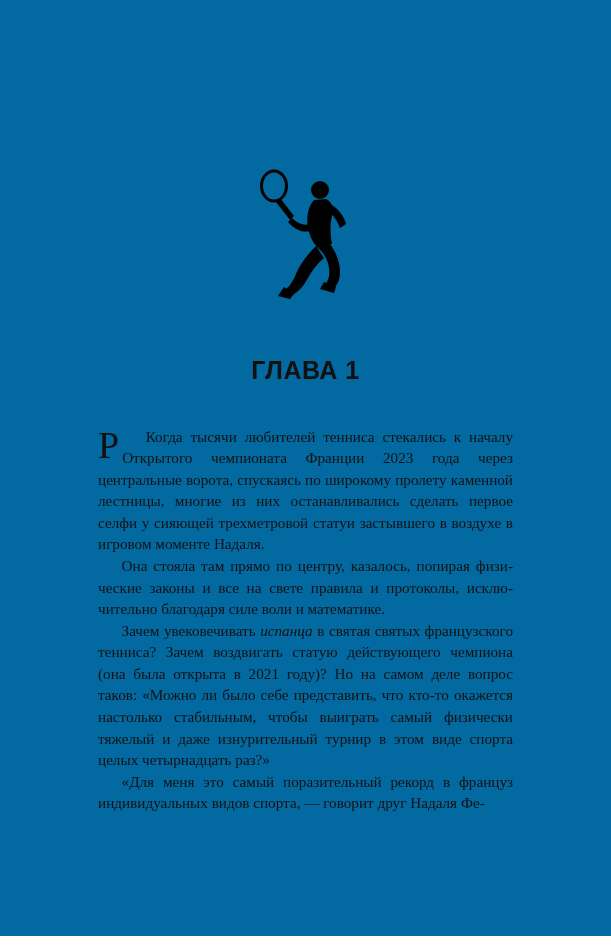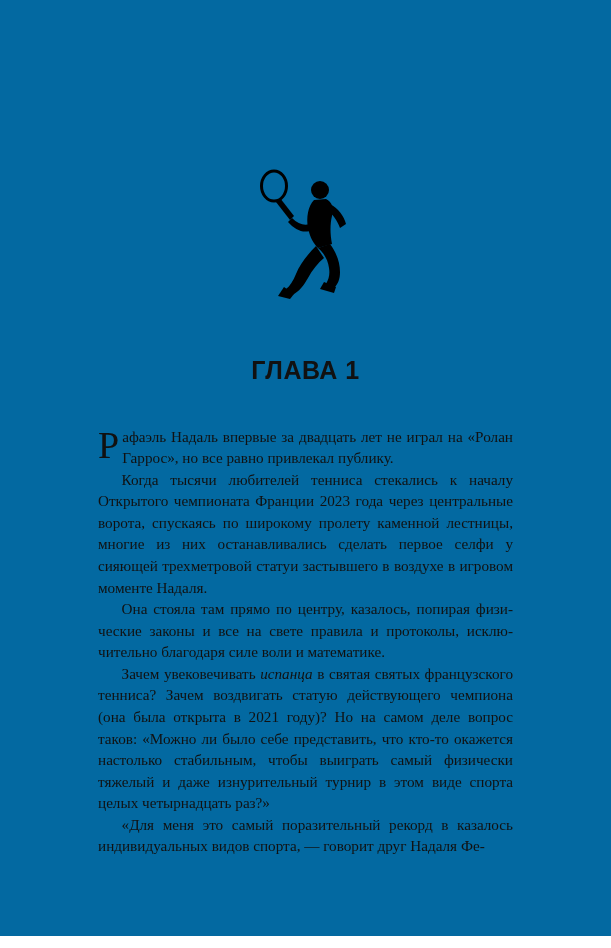--- a/index.html
+++ b/index.html
@@ -95,26 +95,26 @@
     </svg>
   </div>
 
   <div class="chapter-heading">
     <span class="line">ГЛАВА 1</span>
   </div>
 
   <div class="body-text">
 
     <p class="first">
-      <span class="dropcap">Р</span><span>афаэль Надаль впервые за двадцать лет не играл на «Ро­лан Гаррос», но все равно привлекал публику.</span>
+      <span class="dropcap">Р</span>
     </p>
 
     <p><span>Когда тысячи любителей тенниса стекались к началу Откры­того чемпионата Франции 2023 года через центральные ворота, спускаясь по широкому пролету каменной лестницы, многие из них останавливались сделать первое селфи у сияющей трехмет­ровой статуи застывшего в воздухе в игровом моменте Надаля.</span></p>
 
     <p><span>Она стояла там прямо по центру, казалось, попирая физи­ческие законы и все на свете правила и протоколы, исклю­чительно благодаря силе воли и математике.</span></p>
 
     <p><span>Зачем увековечивать </span><em>испанца</em><span> в святая святых француз­ского тенниса? Зачем воздвигать статую действующего чем­пиона (она была открыта в 2021 году)? Но на самом деле вопрос таков: «Можно ли было себе представить, что кто-то окажется настолько стабильным, чтобы выиграть самый физи­чески тяжелый и даже изнурительный турнир в этом виде спорта целых четырнадцать раз?»</span></p>
 
-    <p><span>«Для меня это самый поразительный рекорд в казалось индивидуальных видов спорта, — говорит друг Надаля Фе-</span></p>
+    <p><span>«Для меня это самый поразительный рекорд в француз индивидуальных видов спорта, — говорит друг Надаля Фе-</span></p>
 
   </div>
 
 </div>
 
 </body></html>

